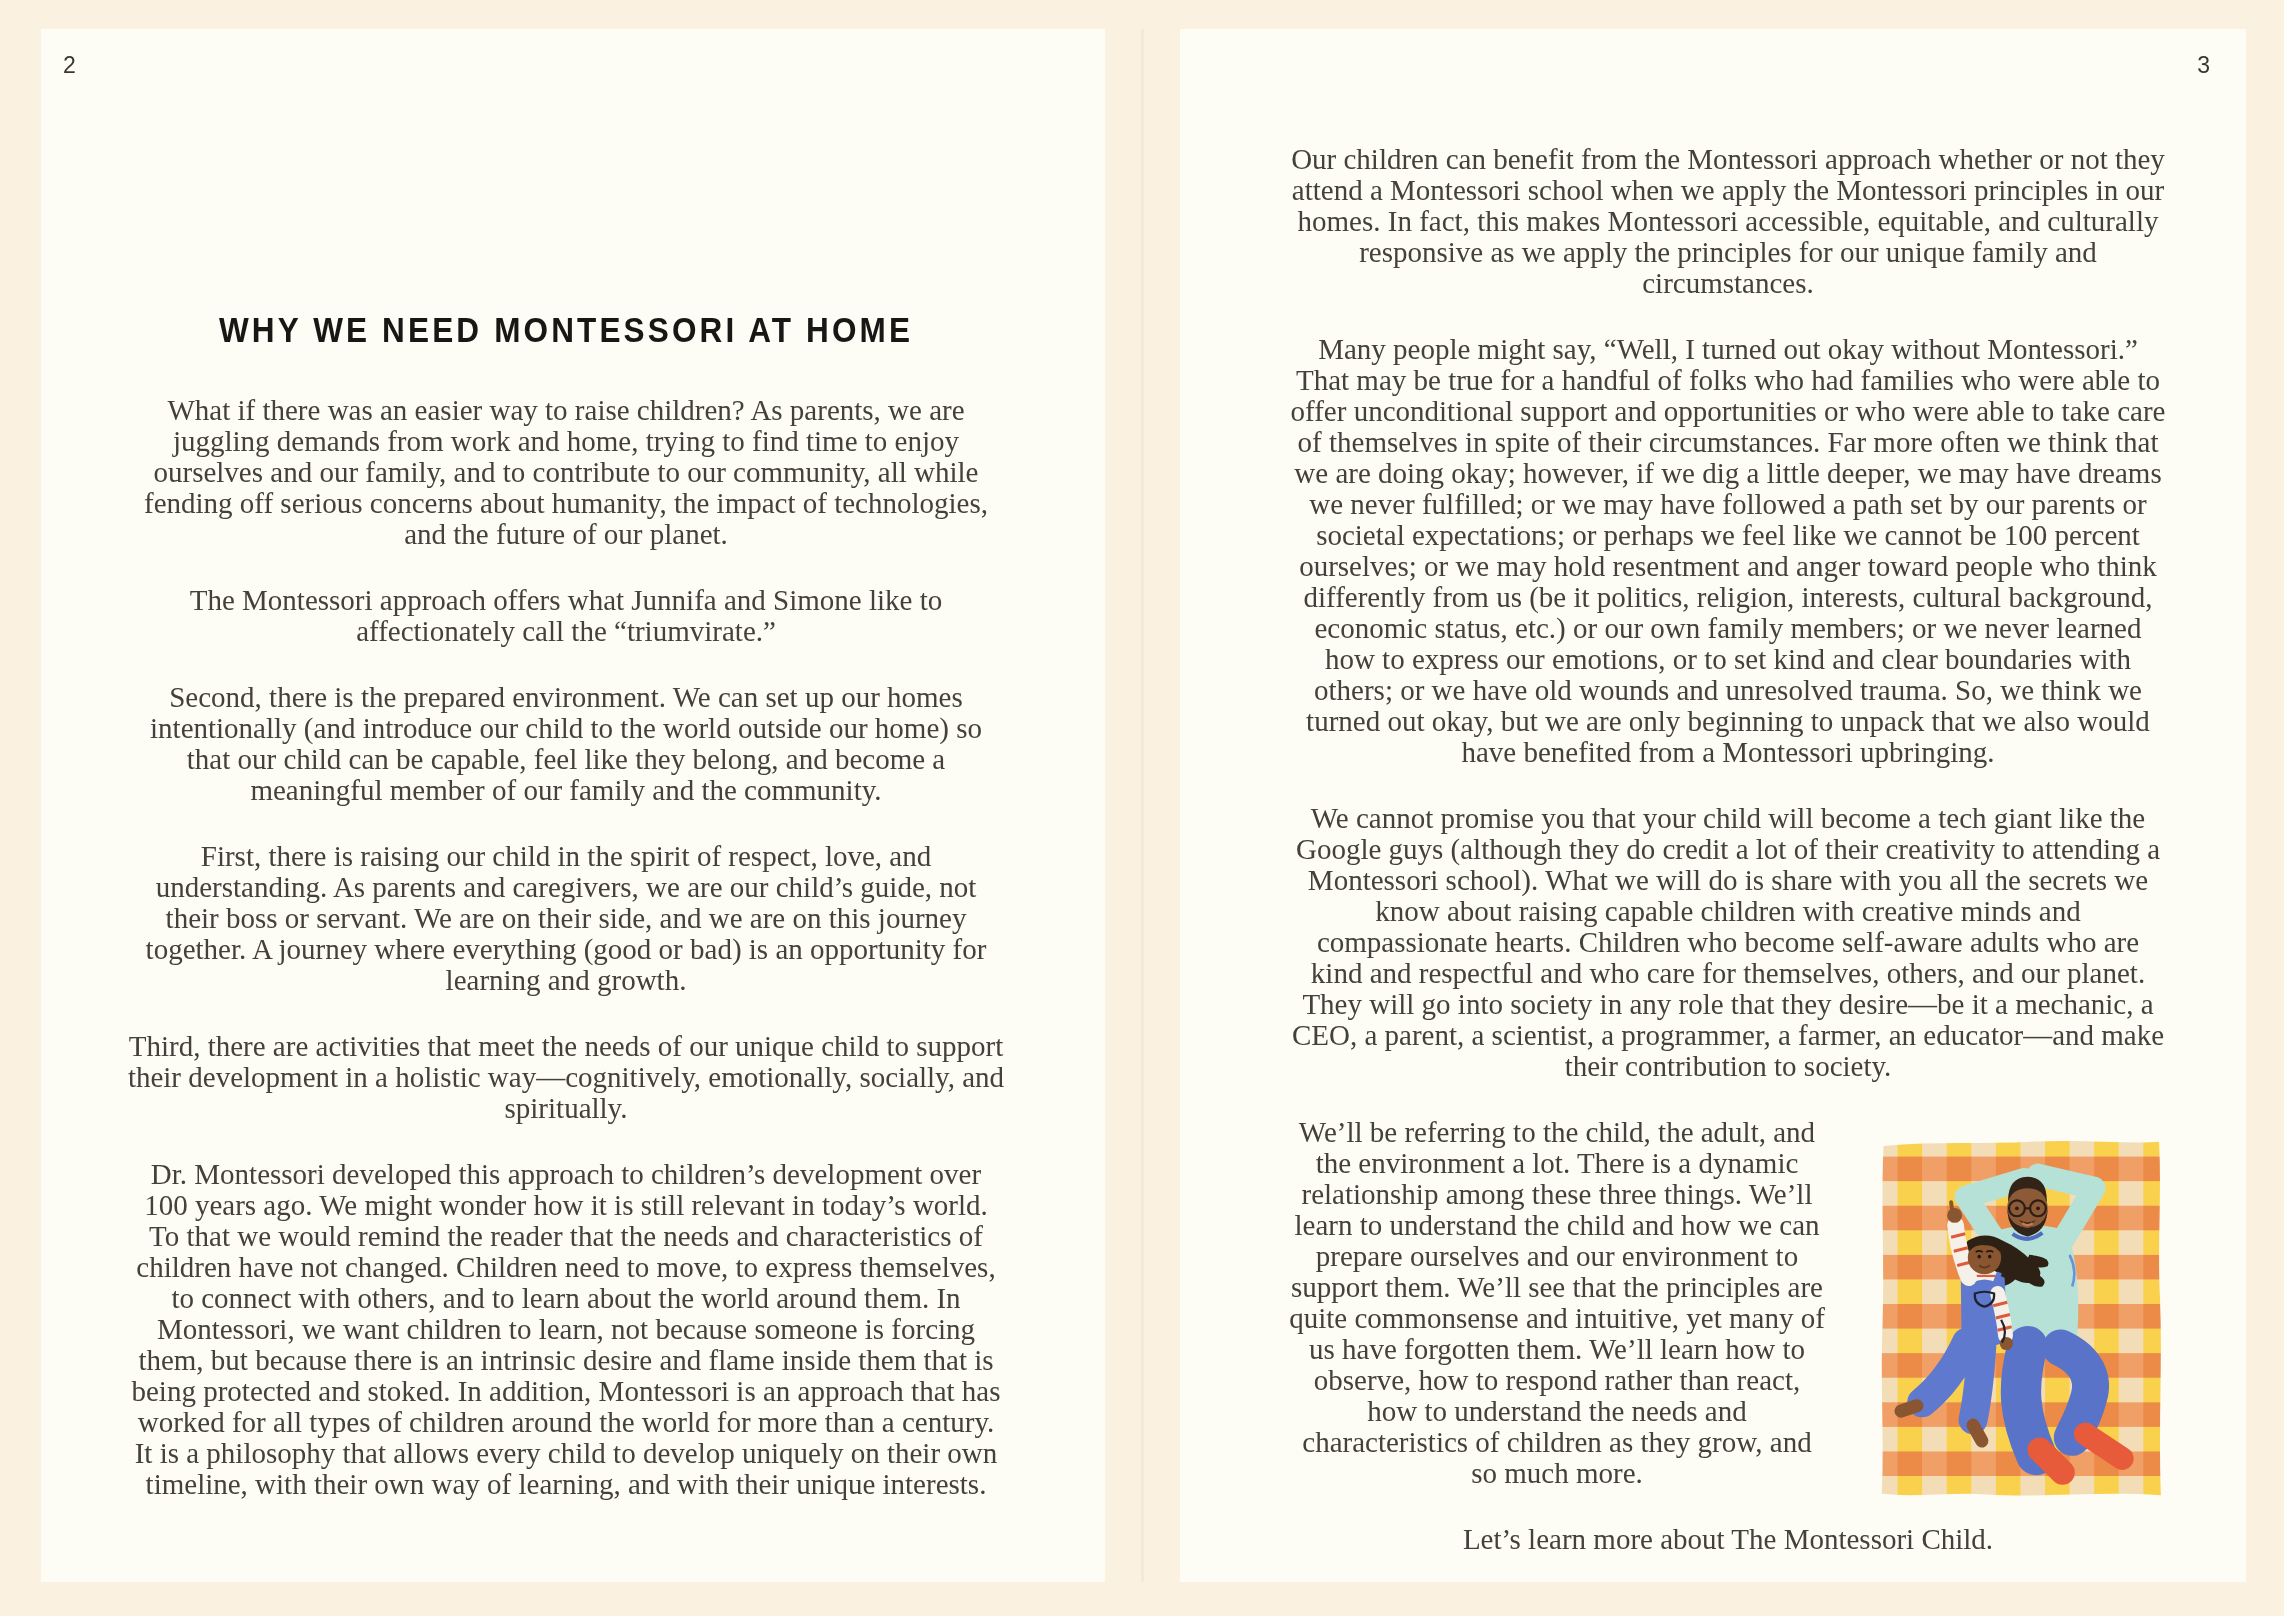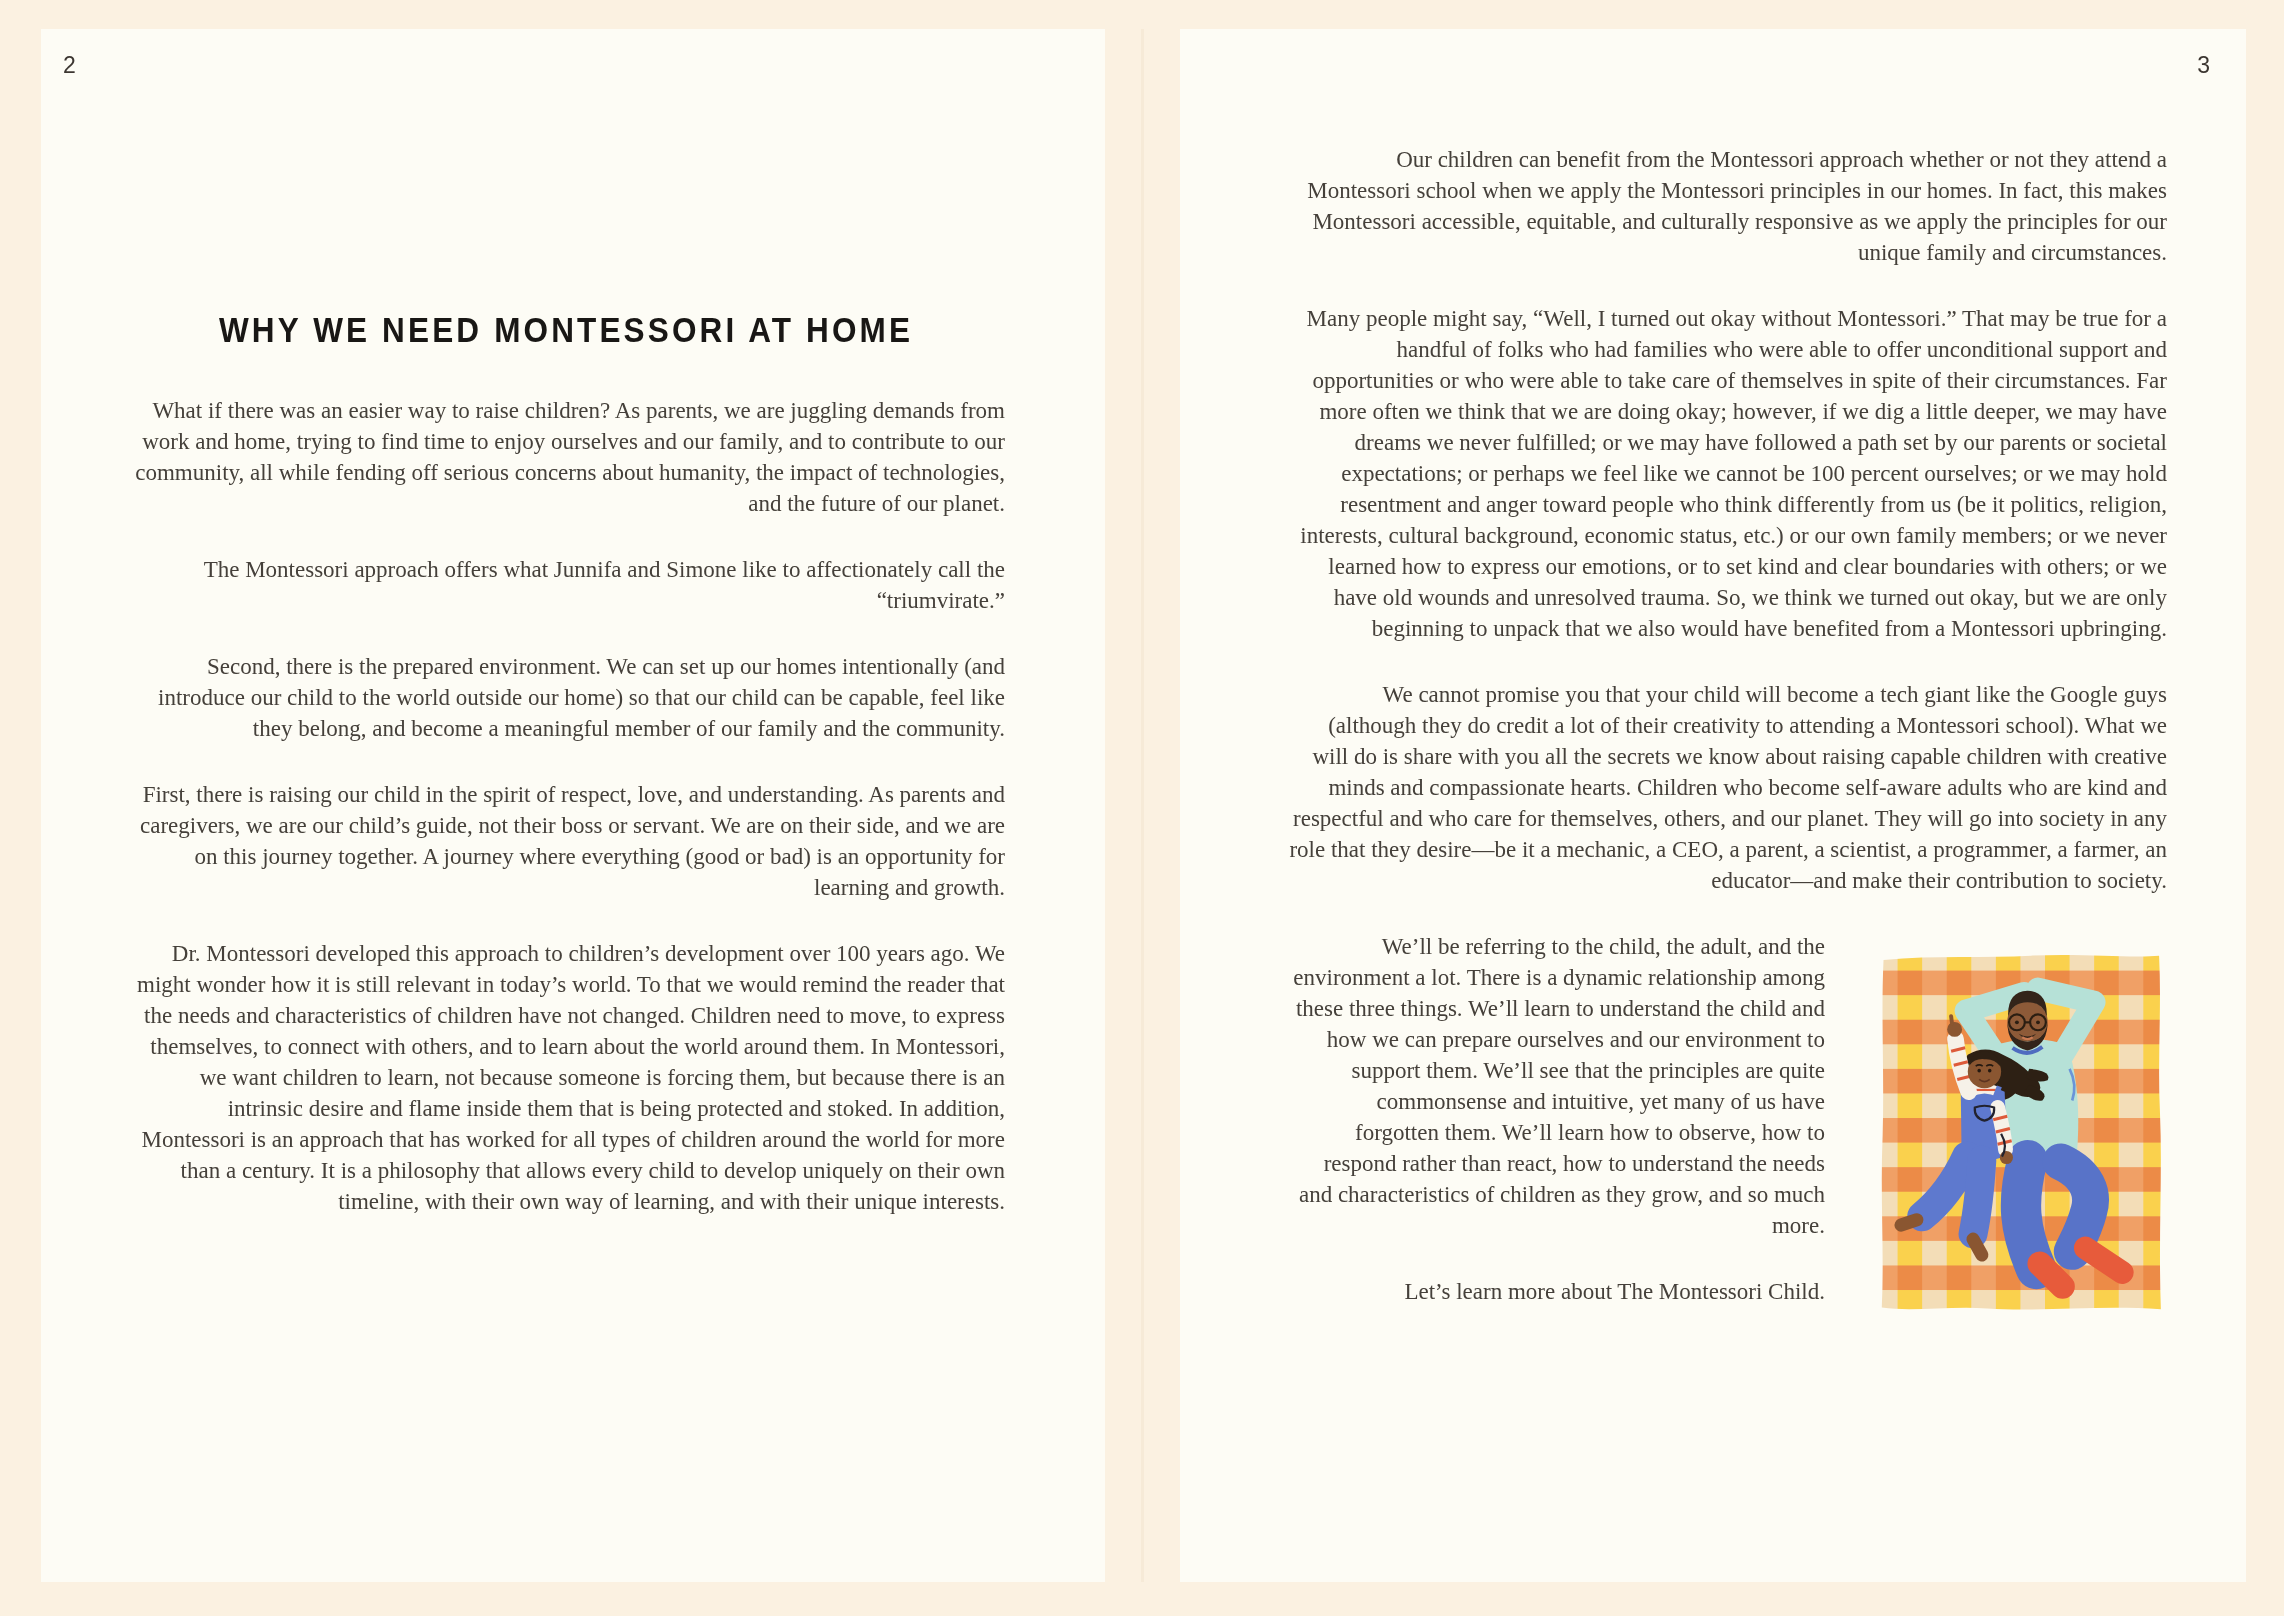--- a/index.html
+++ b/index.html
@@ -27,22 +27,22 @@
   .chapter-title{
     position:absolute;top:258px;left:86px;width:878px;
     text-align:center;
     font-family:"Liberation Sans", sans-serif;
     font-weight:700;font-size:35px;letter-spacing:3.5px;color:#191715;
     transform:scaleX(0.9);transform-origin:center;
     white-space:nowrap;
   }
   .body-text{
     position:absolute;
-    font-size:23px;line-height:31px;color:#45403a;
-    text-align:right;
+    font-size:29px;line-height:31px;color:#45403a;
+    text-align:center;
   }
   .body-left{top:366px;left:86px;width:878px;}
   .body-right{top:115px;left:109px;width:878px;}
   .body-text p{margin:0 0 35px 0;}
   .body-text p:last-child{margin-bottom:0;}
   .illustration{
     float:right;width:294px;height:373px;margin:15px 0 0 48px;
   }
 </style>
 </head>
@@ -51,20 +51,21 @@
 <div class="gutter"></div>
 
 <div class="page page-left">
   <div class="page-num page-num-left">2</div>
   <h1 class="chapter-title">WHY WE NEED MONTESSORI AT HOME</h1>
   <div class="body-text body-left">
     <p>What if there was an easier way to raise children? As parents, we are juggling demands from work and home, trying to find time to enjoy ourselves and our family, and to contribute to our community, all while fending off serious concerns about humanity, the impact of technologies, and the future of our planet.</p>
     <p>The Montessori approach offers what Junnifa and Simone like to affectionately call the “triumvirate.”</p>
     <p>Second, there is the prepared environment. We can set up our homes intentionally (and introduce our child to the world outside our home) so that our child can be capable, feel like they belong, and become a meaningful member of our family and the community.</p>
     <p>First, there is raising our child in the spirit of respect, love, and understanding. As parents and caregivers, we are our child’s guide, not their boss or servant. We are on their side, and we are on this journey together. A journey where everything (good or bad) is an opportunity for learning and growth.</p>
+    <p>Third, there are activities that meet the needs of our unique child to support their development in a holistic way—cognitively, emotionally, socially, and spiritually.</p>
     <p>Dr. Montessori developed this approach to children’s development over 100 years ago. We might wonder how it is still relevant in today’s world. To that we would remind the reader that the needs and characteristics of children have not changed. Children need to move, to express themselves, to connect with others, and to learn about the world around them. In Montessori, we want children to learn, not because someone is forcing them, but because there is an intrinsic desire and flame inside them that is being protected and stoked. In addition, Montessori is an approach that has worked for all types of children around the world for more than a century. It is a philosophy that allows every child to develop uniquely on their own timeline, with their own way of learning, and with their unique interests.</p>
   </div>
 </div>
 
 <div class="page page-right">
   <div class="page-num page-num-right">3</div>
   <div class="body-text body-right">
     <p>Our children can benefit from the Montessori approach whether or not they attend a Montessori school when we apply the Montessori principles in our homes. In fact, this makes Montessori accessible, equitable, and culturally responsive as we apply the principles for our unique family and circumstances.</p>
     <p>Many people might say, “Well, I turned out okay without Montessori.” That may be true for a handful of folks who had families who were able to offer unconditional support and opportunities or who were able to take care of themselves in spite of their circumstances. Far more often we think that we are doing okay; however, if we dig a little deeper, we may have dreams we never fulfilled; or we may have followed a path set by our parents or societal expectations; or perhaps we feel like we cannot be 100 percent ourselves; or we may hold resentment and anger toward people who think differently from us (be it politics, religion, interests, cultural background, economic status, etc.) or our own family members; or we never learned how to express our emotions, or to set kind and clear boundaries with others; or we have old wounds and unresolved trauma. So, we think we turned out okay, but we are only beginning to unpack that we also would have benefited from a Montessori upbringing.</p>
     <p>We cannot promise you that your child will become a tech giant like the Google guys (although they do credit a lot of their creativity to attending a Montessori school). What we will do is share with you all the secrets we know about raising capable children with creative minds and compassionate hearts. Children who become self-aware adults who are kind and respectful and who care for themselves, others, and our planet. They will go into society in any role that they desire—be it a mechanic, a CEO, a parent, a scientist, a programmer, a farmer, an educator—and make their contribution to society.</p>

